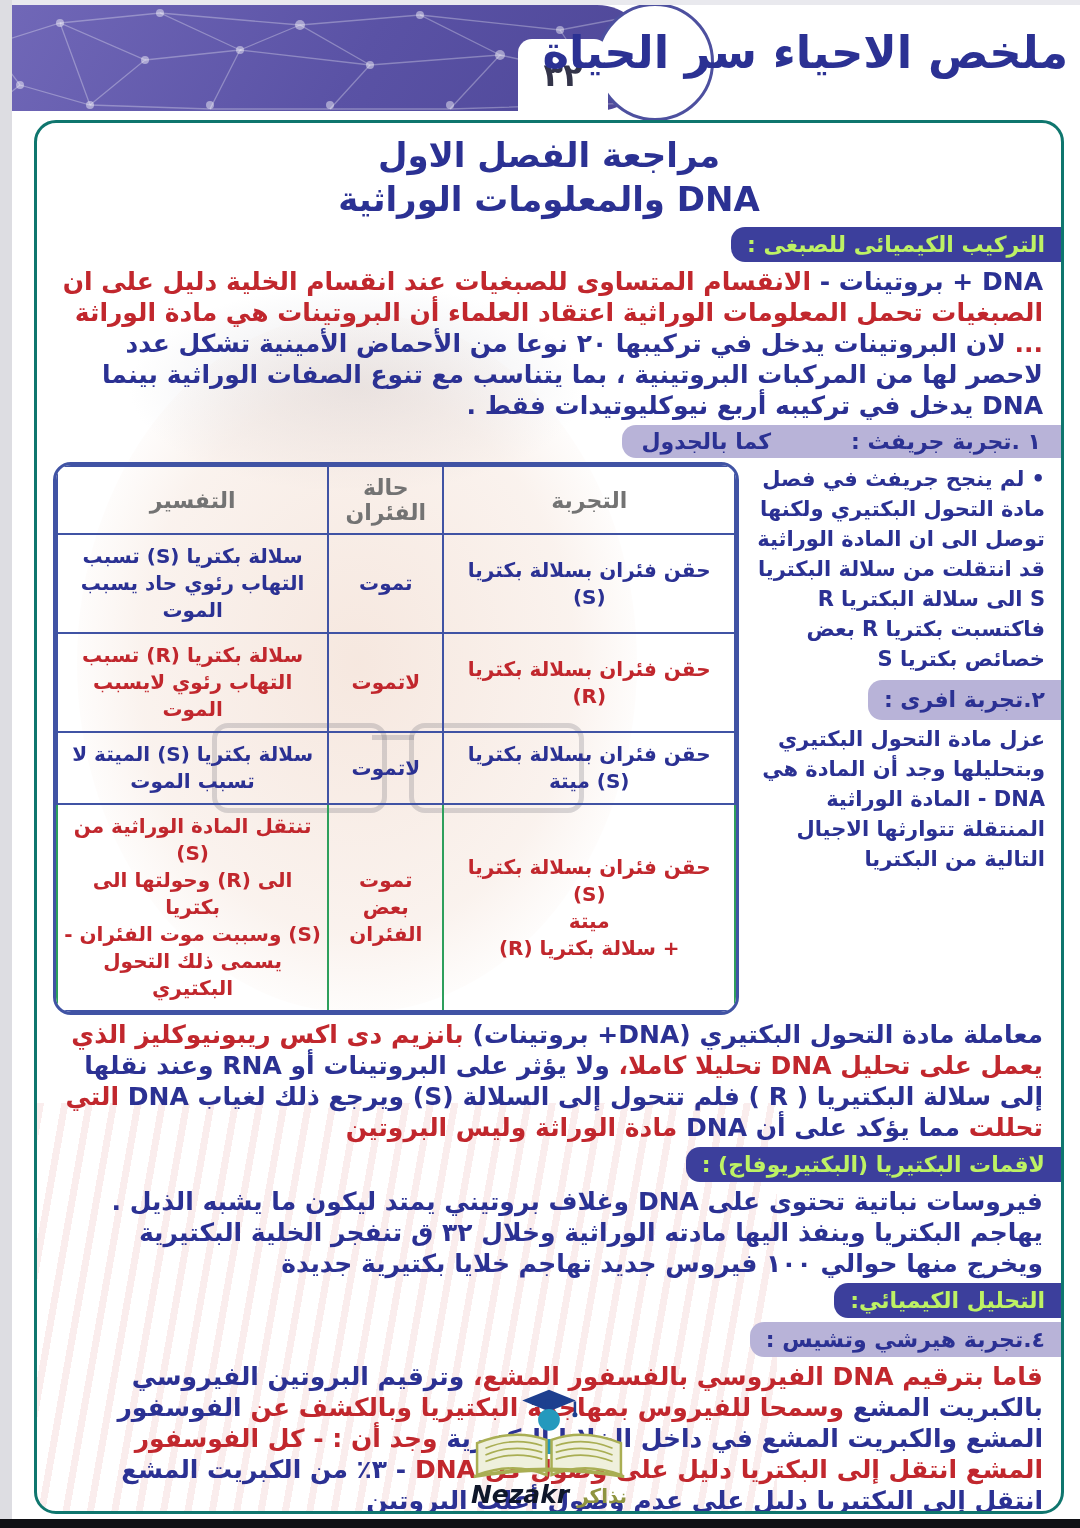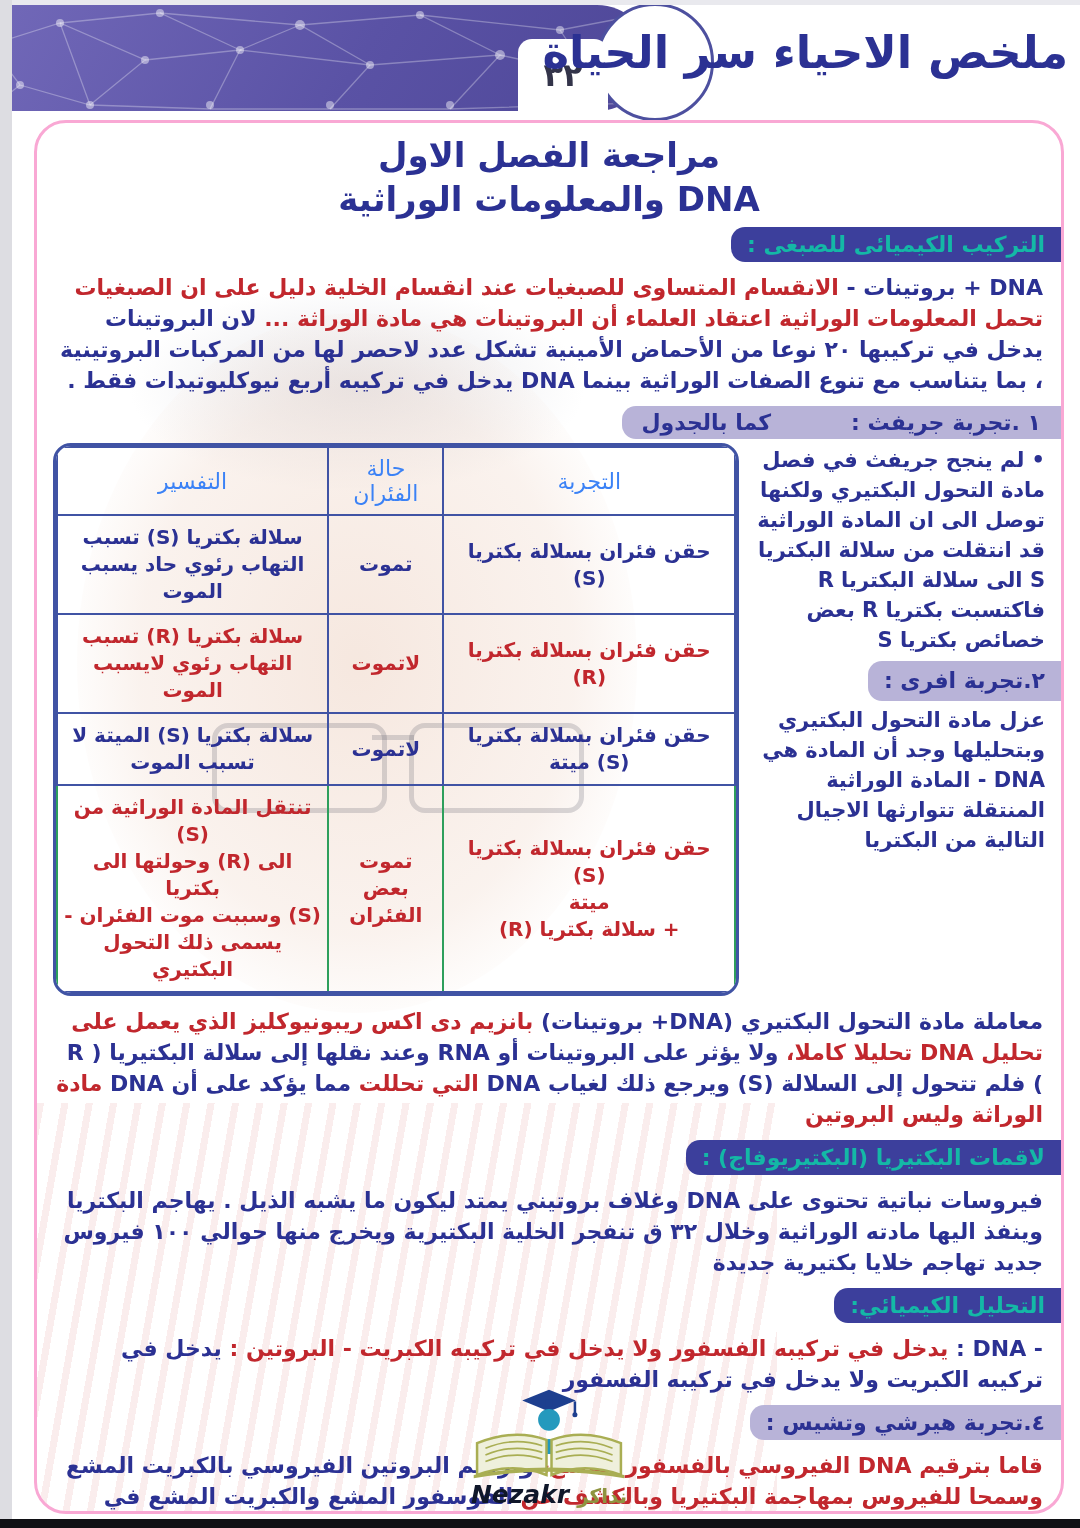--- a/index.html
+++ b/index.html
@@ -18,59 +18,59 @@
   .bite{position:absolute;top:3px;left:596px;width:112px;height:112px;background:#fff;
         border:3px solid #4d509f;border-radius:50%;z-index:2;}
   .page-tab{position:absolute;top:39px;left:518px;width:90px;height:72px;background:#fff;
             border-radius:14px 14px 0 0;z-index:3;display:flex;align-items:center;justify-content:center;}
   .page-num{font-size:32px;font-weight:bold;color:#33344a;}
   .header-title{position:absolute;top:26px;right:12px;font-size:45px;font-weight:bold;
                 color:#2b3193;z-index:4;white-space:nowrap;}
 
   
   .frame{position:absolute;left:34px;right:16px;top:120px;bottom:14px;
-         border:3px solid #f9a8d4;border-radius:32px;padding:6px 16px;overflow:hidden;
+         border:3px solid #0f766e;border-radius:22px;padding:6px 16px;overflow:hidden;
          background:#fff;z-index:2;}
   .face-bg{position:absolute;inset:0;z-index:0;pointer-events:none;}
   .head{position:absolute;left:40px;top:190px;width:560px;height:700px;border-radius:50%;
         background:radial-gradient(ellipse at center,rgba(241,219,206,.65) 0%,rgba(241,219,206,.35) 55%,rgba(241,219,206,0) 75%);}
   .hair{position:absolute;left:90px;top:160px;width:460px;height:210px;border-radius:50%;
         background:radial-gradient(ellipse at center,rgba(205,205,212,.5),rgba(205,205,212,0) 70%);}
   .glass{position:absolute;width:165px;height:80px;border:5px solid rgba(85,85,100,.22);border-radius:16px;top:600px;}
   .glass.g1{left:175px;} .glass.g2{left:372px;}
   .bridge{position:absolute;left:335px;top:612px;width:42px;height:5px;background:rgba(85,85,100,.22);}
   .shirt{position:absolute;left:0;top:980px;width:740px;height:560px;
          background:repeating-linear-gradient(100deg,rgba(233,173,173,.22) 0 7px,rgba(255,255,255,0) 7px 24px);}
   .content{position:relative;z-index:1;}
 
   .doc-title{margin:4px 0 6px;text-align:center;color:#2b3193;}
   .doc-title span{display:block;font-size:34px;line-height:44px;font-weight:bold;}
 
   .badge{width:fit-content;font-size:22px;font-weight:bold;padding:5px 16px;
          margin:4px -16px 4px auto;border-radius:14px 0 0 14px;}
-  .dark{background:#3c3f9c;color:#14b8a6;}
+  .dark{background:#3c3f9c;color:#bef264;}
   .lav{background:#b8b3d8;color:#2b3193;}
 
   .strip{display:flex;gap:80px;width:fit-content;background:#b8b3d8;color:#2b3193;
          font-size:22px;font-weight:bold;padding:4px 20px;margin:4px -16px 4px auto;
          border-radius:14px 0 0 14px;align-items:center;}
 
-  .para{font-size:22px;font-weight:bold;line-height:31px;margin:10px 2px;text-align:right;color:#2b3193;}
+  .para{font-size:25px;font-weight:bold;line-height:31px;margin:4px 2px;text-align:right;color:#2b3193;}
   [data-color="red"]{color:#c1272d;}
   [data-color="blue"]{color:#2b3193;}
 
   .two-col{display:flex;gap:10px;margin:4px 0;align-items:stretch;}
   .side{width:296px;flex:none;font-size:21px;font-weight:bold;line-height:30px;
         color:#2b3193;text-align:right;}
   .side .para{font-size:21px;line-height:30px;margin:2px 0;}
   .side .badge{margin:6px -16px 4px auto;}
 
   .table-wrap{flex:1;border:3px solid #4053a4;border-radius:18px;overflow:hidden;align-self:flex-start;}
   table{width:100%;border-collapse:collapse;}
-  th{color:#3b82f6;font-size:22px;font-weight:normal;padding:8px 4px;border:2px solid #4053a4;}
+  th{color:#737373;font-size:22px;font-weight:bold;padding:8px 4px;border:2px solid #4053a4;}
   td{font-size:20px;font-weight:bold;padding:8px 6px;border:2px solid #4053a4;text-align:center;
      white-space:pre-line;line-height:27px;}
   tr[data-color="red"]{color:#c1272d;}
   tr[data-color="blue"]{color:#2b3193;}
   tr.green td{border-left-color:#2e9f5c;border-right-color:#2e9f5c;}
 
   .watermark{position:absolute;bottom:2px;left:50%;transform:translateX(-50%);
              display:flex;flex-direction:column;align-items:center;z-index:3;}
   .wm-text{display:flex;gap:8px;align-items:baseline;}
   .wm-en{font-weight:bold;font-style:italic;font-size:25px;color:#0f172a;}
@@ -214,25 +214,20 @@
         <span data-color="blue">ولا يؤثر على البروتينات أو RNA وعند نقلها إلى سلالة البكتيريا ( R ) فلم تتحول إلى السلالة (S) ويرجع ذلك لغياب DNA </span>
         <span data-color="red">التي تحللت </span>
         <span data-color="blue">مما يؤكد على أن DNA </span>
         <span data-color="red">مادة الوراثة وليس البروتين</span>
       </p>
 
       <div class="badge dark">لاقمات البكتيريا (البكتيريوفاج) :</div>
       <p class="para" data-color="blue">فيروسات نباتية تحتوى على DNA وغلاف بروتيني يمتد ليكون ما يشبه الذيل . يهاجم البكتريا وينفذ اليها مادته الوراثية وخلال ٣٢ ق تنفجر الخلية البكتيرية ويخرج منها حوالي ١٠٠ فيروس جديد تهاجم خلايا بكتيرية جديدة</p>
 
       <div class="badge dark">التحليل الكيميائي:</div>
-      <p class="para">
-        <span data-color="blue">- DNA : </span>
-        <span data-color="red">يدخل في تركيبه الفسفور ولا يدخل في تركيبه الكبريت - البروتين : </span>
-        <span data-color="blue">يدخل في تركيبه الكبريت ولا يدخل في تركيبه الفسفور</span>
-      </p>
 
       <div class="badge lav">٤.تجربة هيرشي وتشيس :</div>
       <p class="para">
         <span data-color="red">قاما بترقيم DNA الفيروسي بالفسفور المشع، </span>
         <span data-color="blue">وترقيم البروتين الفيروسي بالكبريت المشع </span>
         <span data-color="red">وسمحا للفيروس بمهاجمة البكتيريا وبالكشف عن </span>
         <span data-color="blue">الفوسفور المشع والكبريت المشع في داخل الخلايا البكتيرية </span>
         <span data-color="red">وجد أن : - كل الفوسفور المشع انتقل إلى البكتريا دليل على وصول كل DNA </span>
         <span data-color="blue">- ٣٪ من الكبريت المشع انتقل إلى البكتيريا دليل على عدم وصول أغلب البروتين</span>
       </p>

